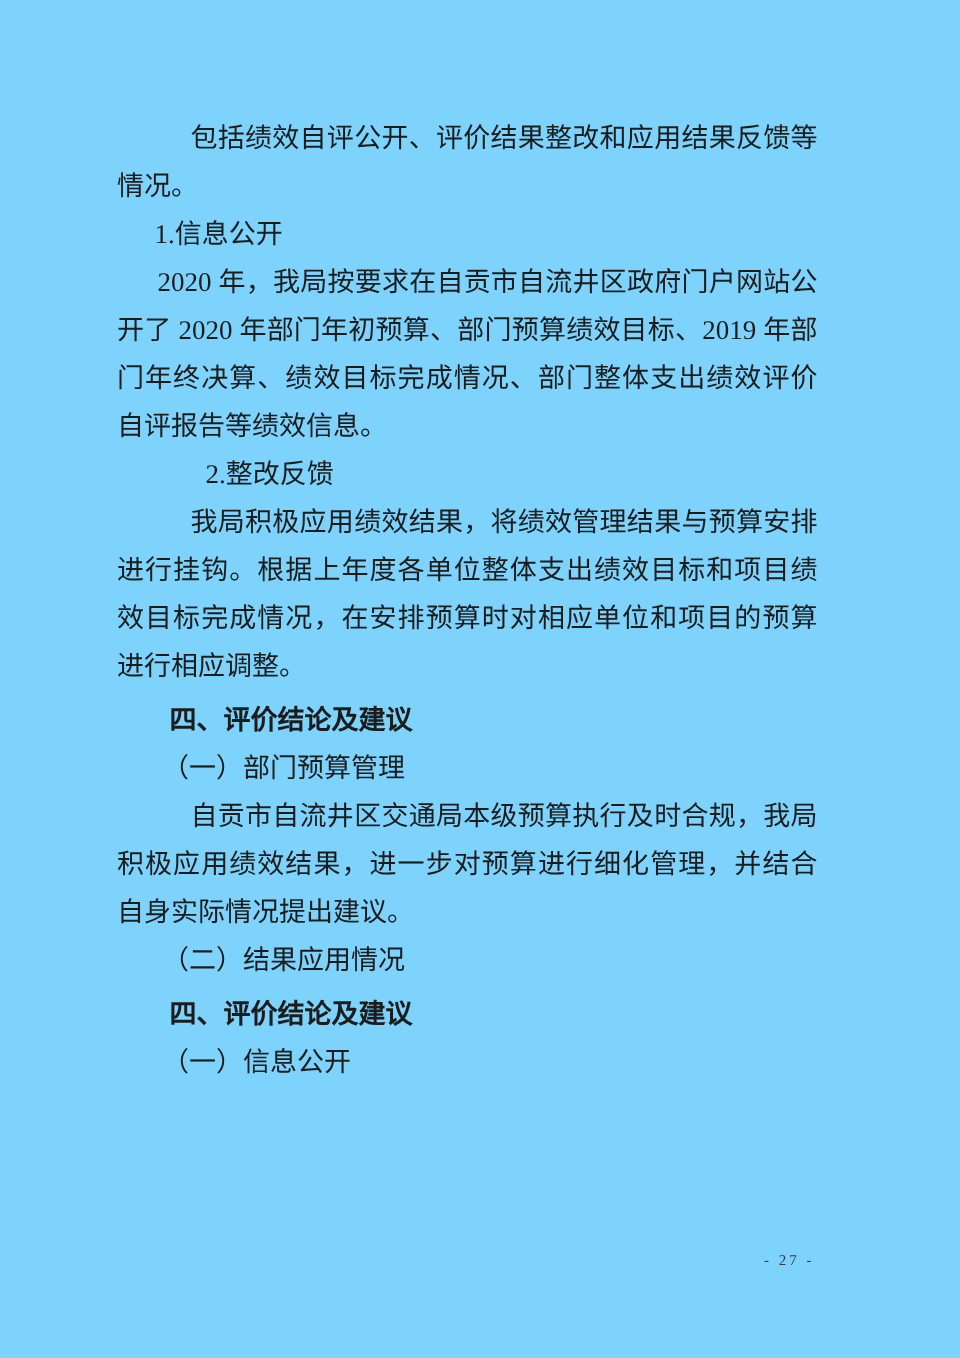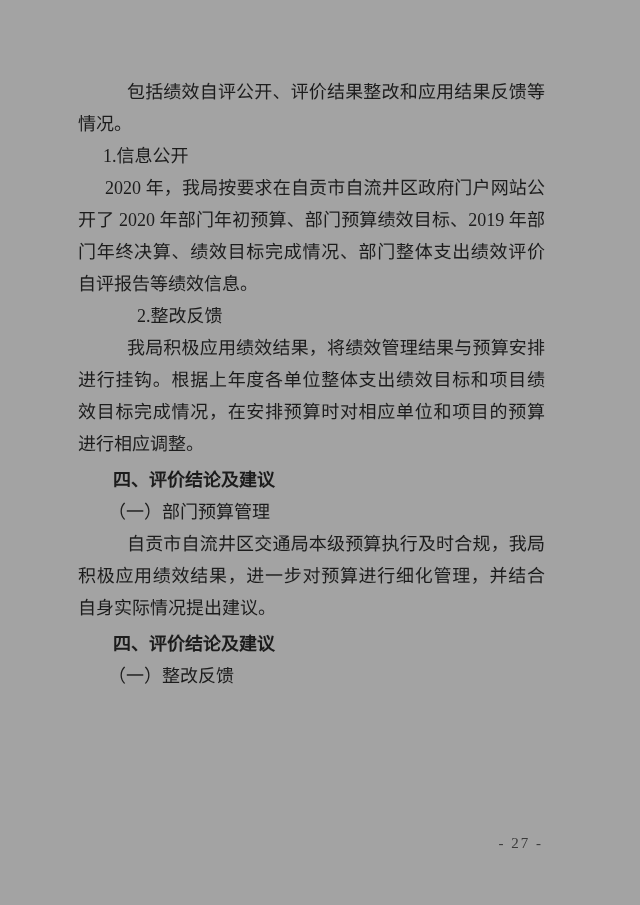--- a/index.html
+++ b/index.html
@@ -4,21 +4,21 @@
 <style>
   html, body {
     margin: 0;
     padding: 0;
     background: #ffffff;
   }
   .page {
     position: relative;
     width: 640px;
     height: 905px;
-    background: #a3a3a3;
+    background: #7dd3fc;
     overflow: hidden;
     font-family: "Liberation Serif", "DejaVu Serif", serif;
     color: #1c1c1c;
   }
   .content {
     position: absolute;
     left: 78px;
     top: 76px;
     width: 467px;
     font-size: 18px;
@@ -48,36 +48,37 @@
   .h-sub {
     text-indent: 30px;
     font-weight: normal;
   }
   .footer {
     position: absolute;
     top: 835px;
     left: 0;
     right: 97px;
     text-align: right;
-    font-size: 15px;
+    font-size: 10px;
     letter-spacing: 2px;
     color: #3a3a3a;
     font-family: "Liberation Serif", "DejaVu Serif", serif;
   }
 </style>
 </head>
 <body>
 
 <div class="page">
   <div class="content">
     <p class="p-body">包括绩效自评公开、评价结果整改和应用结果反馈等情况。</p>
     <p class="p-sub1">1.信息公开</p>
     <p class="p-num">2020 年，我局按要求在自贡市自流井区政府门户网站公开了 2020 年部门年初预算、部门预算绩效目标、2019 年部门年终决算、绩效目标完成情况、部门整体支出绩效评价自评报告等绩效信息。</p>
     <p class="p-sub2">2.整改反馈</p>
     <p class="p-body">我局积极应用绩效结果，将绩效管理结果与预算安排进行挂钩。根据上年度各单位整体支出绩效目标和项目绩效目标完成情况，在安排预算时对相应单位和项目的预算进行相应调整。</p>
     <p class="h-main">四、评价结论及建议</p>
     <p class="h-sub">（一）部门预算管理</p>
     <p class="p-body">自贡市自流井区交通局本级预算执行及时合规，我局积极应用绩效结果，进一步对预算进行细化管理，并结合自身实际情况提出建议。</p>
+    <p class="h-sub">（二）结果应用情况</p>
     <p class="h-main">四、评价结论及建议</p>
-    <p class="h-sub">（一）整改反馈</p>
+    <p class="h-sub">（一）信息公开</p>
   </div>
   <div class="footer">- 27 -</div>
 </div>
 
 </body></html>

